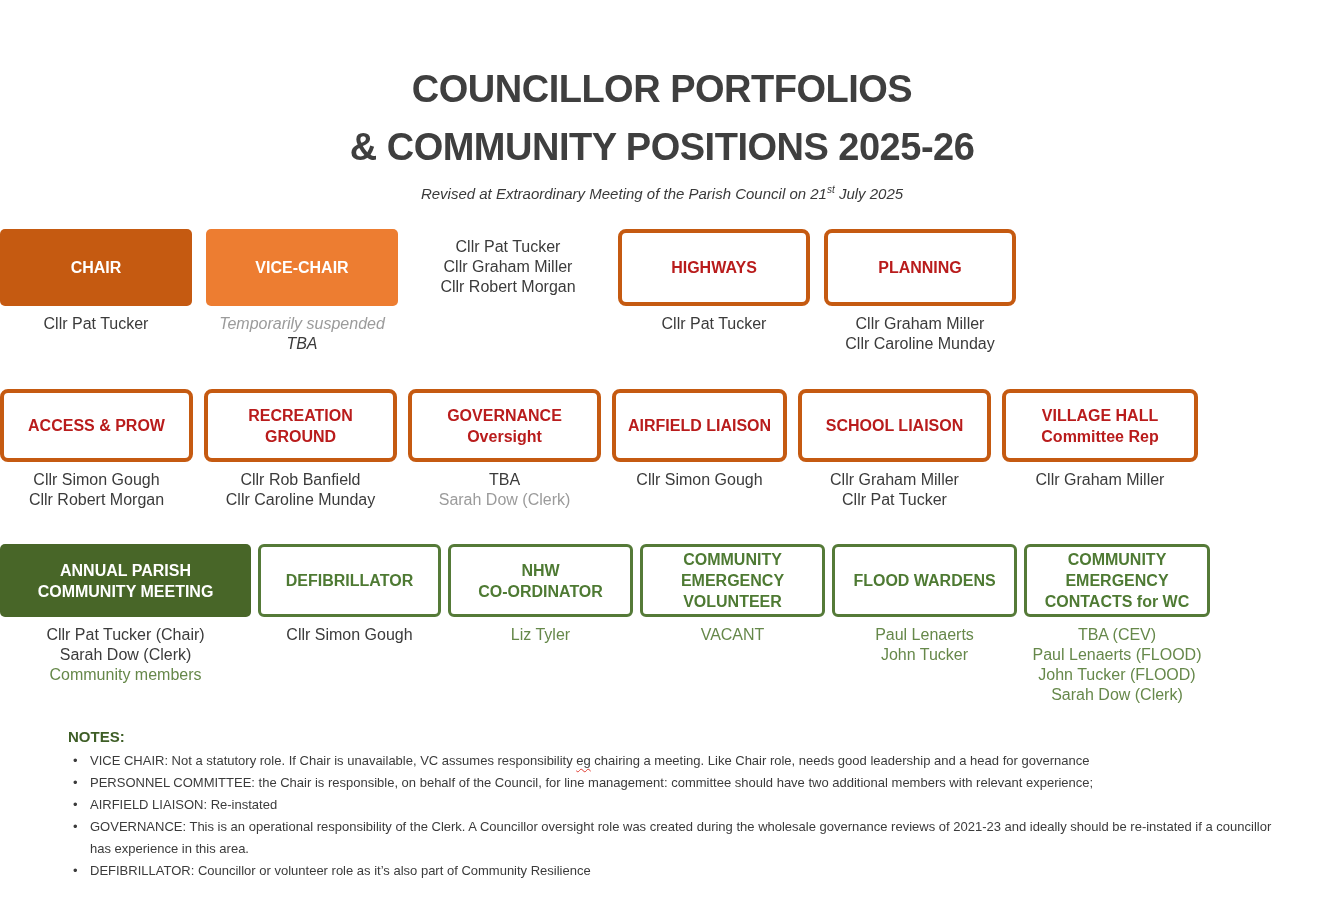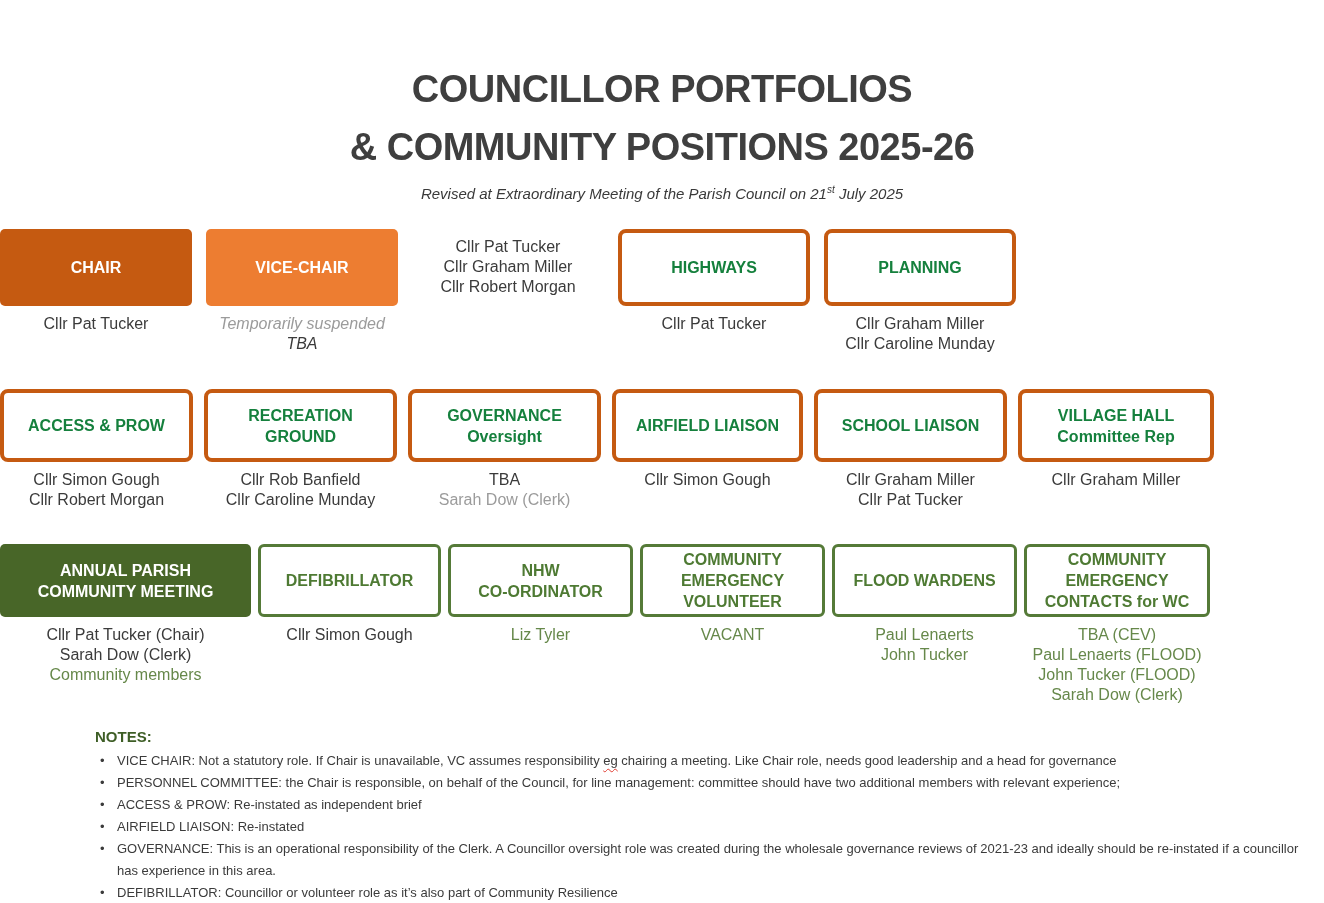--- a/index.html
+++ b/index.html
@@ -24,31 +24,31 @@
   .row2 .box, .row3 .box { height:73px; }
 
   .o-fill       { background:#c55a11; border-radius:5px; }
   .o-fill-light { background:#ed7d31; border-radius:5px; }
   .o-line       { background:#ffffff; border:4px solid #c55a11; border-radius:8px; }
   .g-fill       { background:#486628; border-radius:5px; }
   .g-line       { background:#ffffff; border:3px solid #557a38; border-radius:6px; }
 
   .box-label { font-size:16px; font-weight:bold; line-height:21px; white-space:pre-line; letter-spacing:0; padding:0 4px; }
   .o-fill .box-label, .o-fill-light .box-label, .g-fill .box-label { color:#ffffff; }
-  .o-line .box-label { color:#15803d; }
+  .o-line .box-label { color:#b91c1c; }
   .g-line .box-label { color:#4e7a33; }
 
   .names { margin-top:8px; text-align:center; }
   .name { display:block; font-size:16px; line-height:20px; color:#3b3b3b; white-space:nowrap; }
   .tone-gray   { color:#9b9b9b; font-style:italic; }
   .tone-italic { color:#3b3b3b; font-style:italic; }
   .tone-green  { color:#66884a; }
 
   
-  .notes { margin:4px 0 0 95px; width:1226px; }
+  .notes { margin:4px 0 0 68px; width:1226px; }
   .notes-heading { font-size:15px; font-weight:bold; color:#3e5e26; line-height:22px; }
   .notes ul { list-style:none; margin-top:2px; }
   .notes li { position:relative; padding-left:22px; font-size:13px; color:#3b3b3b; line-height:22px; margin-top:0; }
   .notes li::before { content:"\2022"; position:absolute; left:5px; top:0; font-size:13px; color:#3b3b3b; }
   .squiggle { text-decoration-line:underline; text-decoration-style:wavy; text-decoration-color:#e03c31; text-decoration-thickness:1px; text-underline-offset:3px; }
 </style>
 </head>
 <body>
 
 <div class="page">
@@ -126,21 +126,21 @@
     <div class="cell" style="width:193px">
       <div class="box o-line">
           <span class="box-label">GOVERNANCE
 Oversight</span>
         </div>
       <div class="names">
         <span class="name">TBA</span>
         <span class="name tone-gray" style="font-style:normal">Sarah Dow (Clerk)</span>
       </div>
     </div>
-    <div class="cell" style="width:191px">
+    <div class="cell" style="width:175px">
       <div class="box o-line">
           <span class="box-label">AIRFIELD LIAISON</span>
         </div>
       <div class="names">
         <span class="name">Cllr Simon Gough</span>
       </div>
     </div>
     <div class="cell" style="width:193px">
       <div class="box o-line">
           <span class="box-label">SCHOOL LIAISON</span>
@@ -222,20 +222,19 @@
         <span class="name tone-green">Sarah Dow (Clerk)</span>
       </div>
     </div>
   </div>
 
   <div class="notes">
     <div class="notes-heading">NOTES:</div>
     <ul>
       <li><span>VICE CHAIR: Not a statutory role. If Chair is unavailable, VC assumes responsibility </span><span class="squiggle">eg</span><span> chairing a meeting. Like Chair role, needs good leadership and a head for governance</span></li>
       <li><span>PERSONNEL COMMITTEE: the Chair is responsible, on behalf of the Council, for line management: committee should have two additional members with relevant experience;</span></li>
-      <li><span>ACCESS &amp; PROW: Re-instated as independent brief</span></li>
       <li><span>AIRFIELD LIAISON: Re-instated</span></li>
       <li><span>GOVERNANCE: This is an operational responsibility of the Clerk. A Councillor oversight role was created during the wholesale governance reviews of 2021-23 and ideally should be re-instated if a councillor has experience in this area.</span></li>
       <li><span>DEFIBRILLATOR: Councillor or volunteer role as it’s also part of Community Resilience</span></li>
     </ul>
   </div>
 
 </div>
 
 </body></html>

